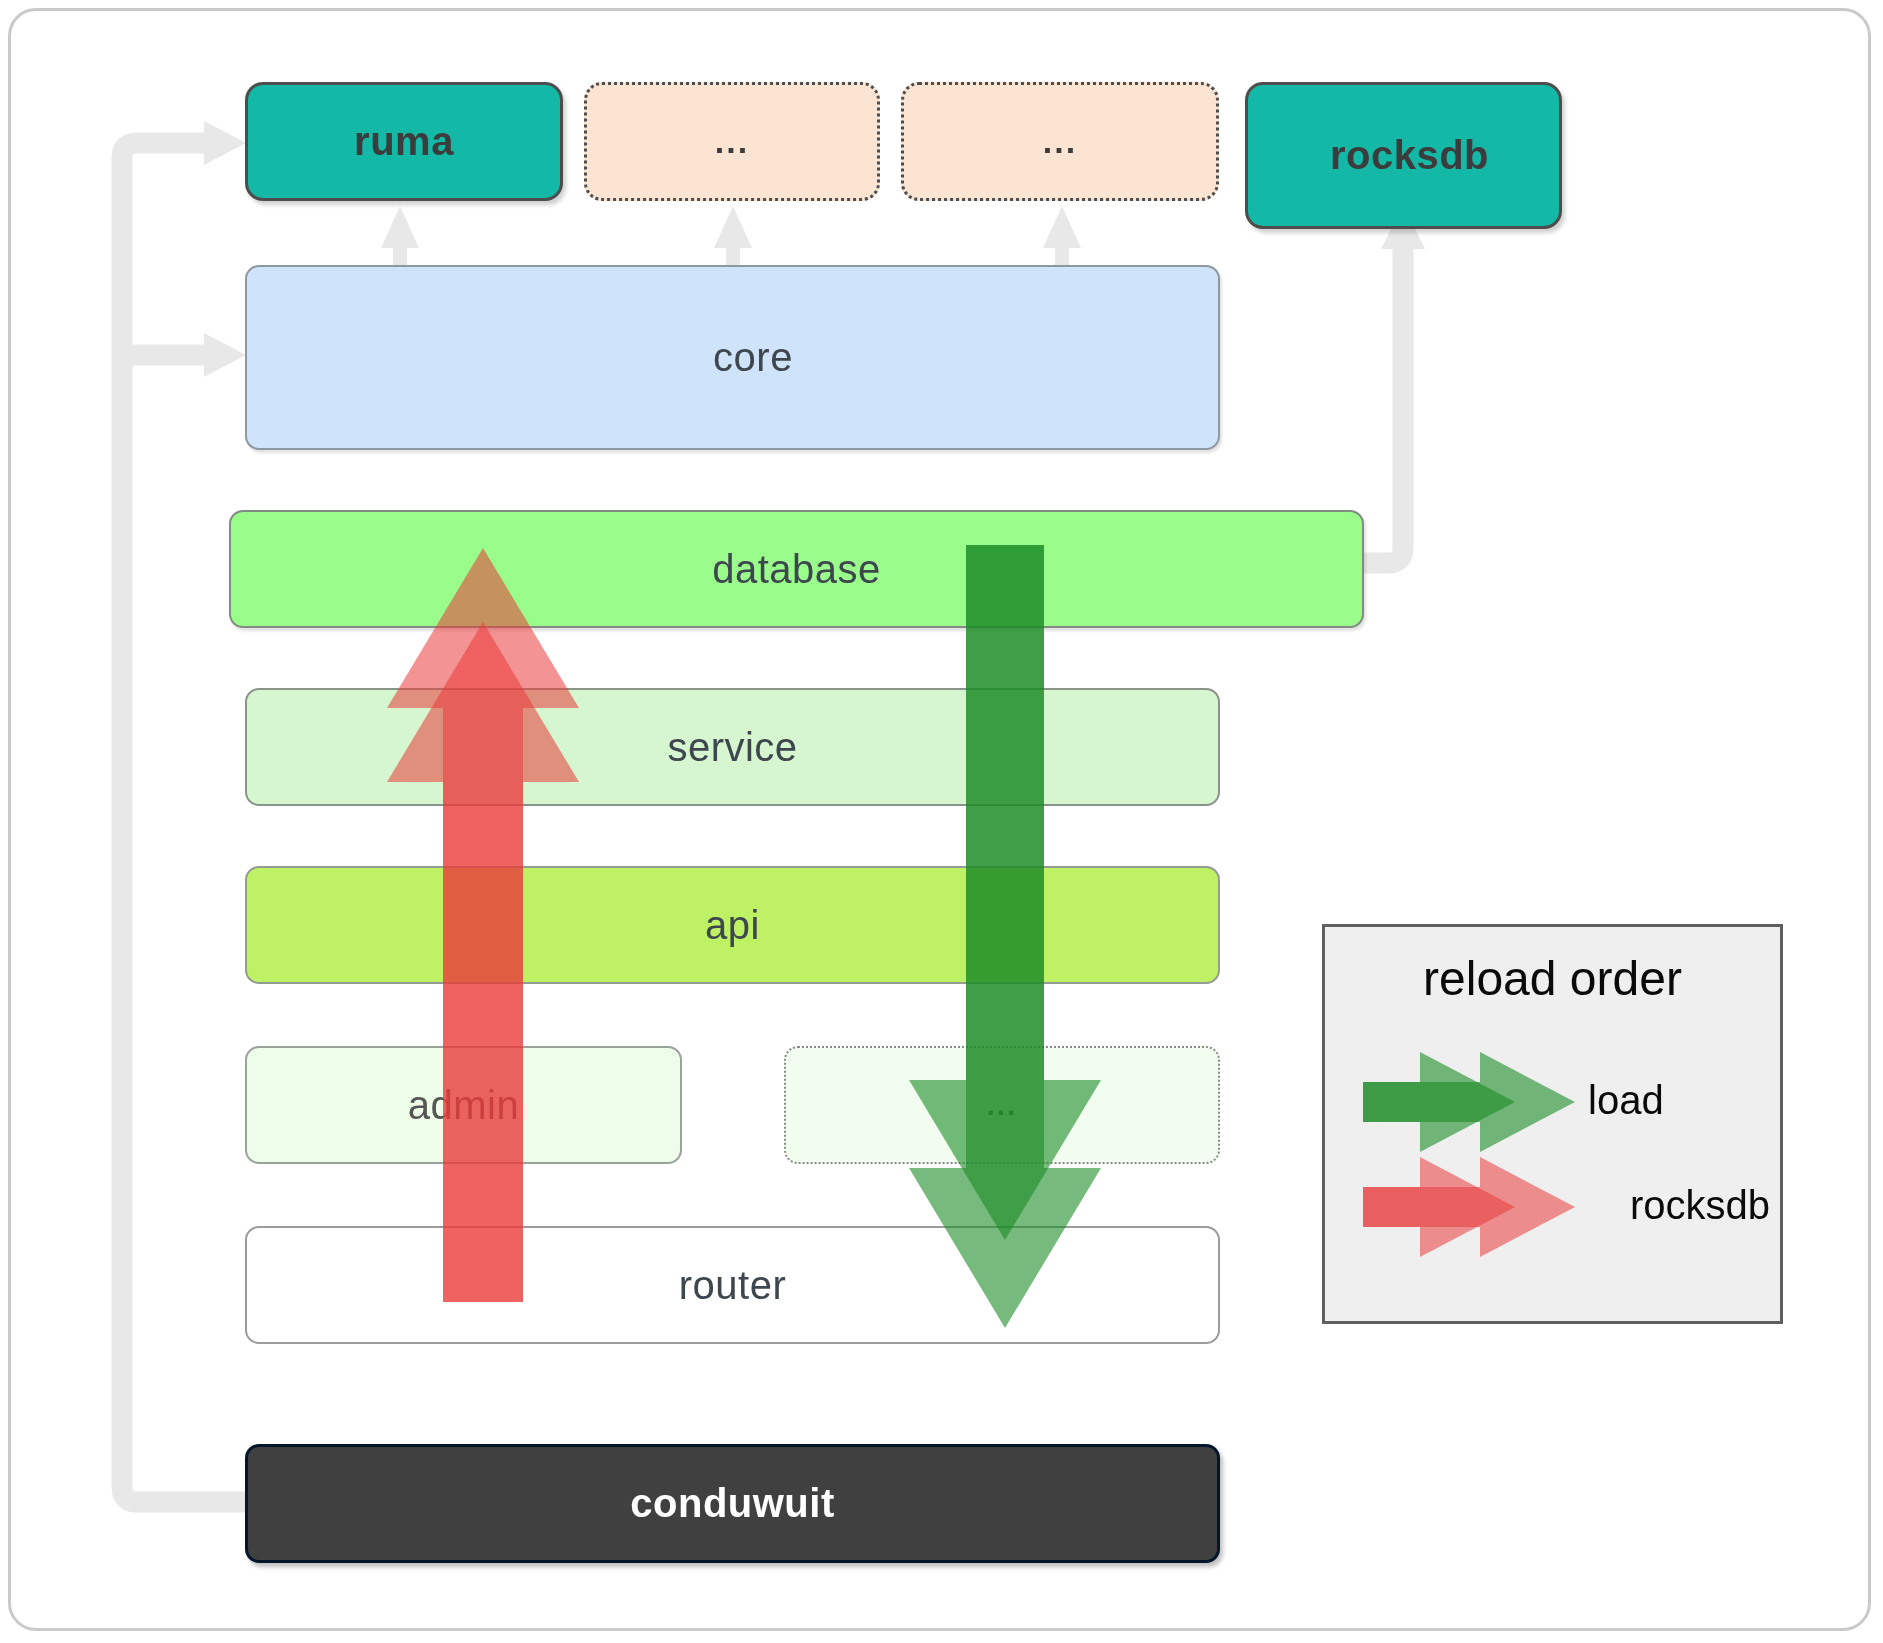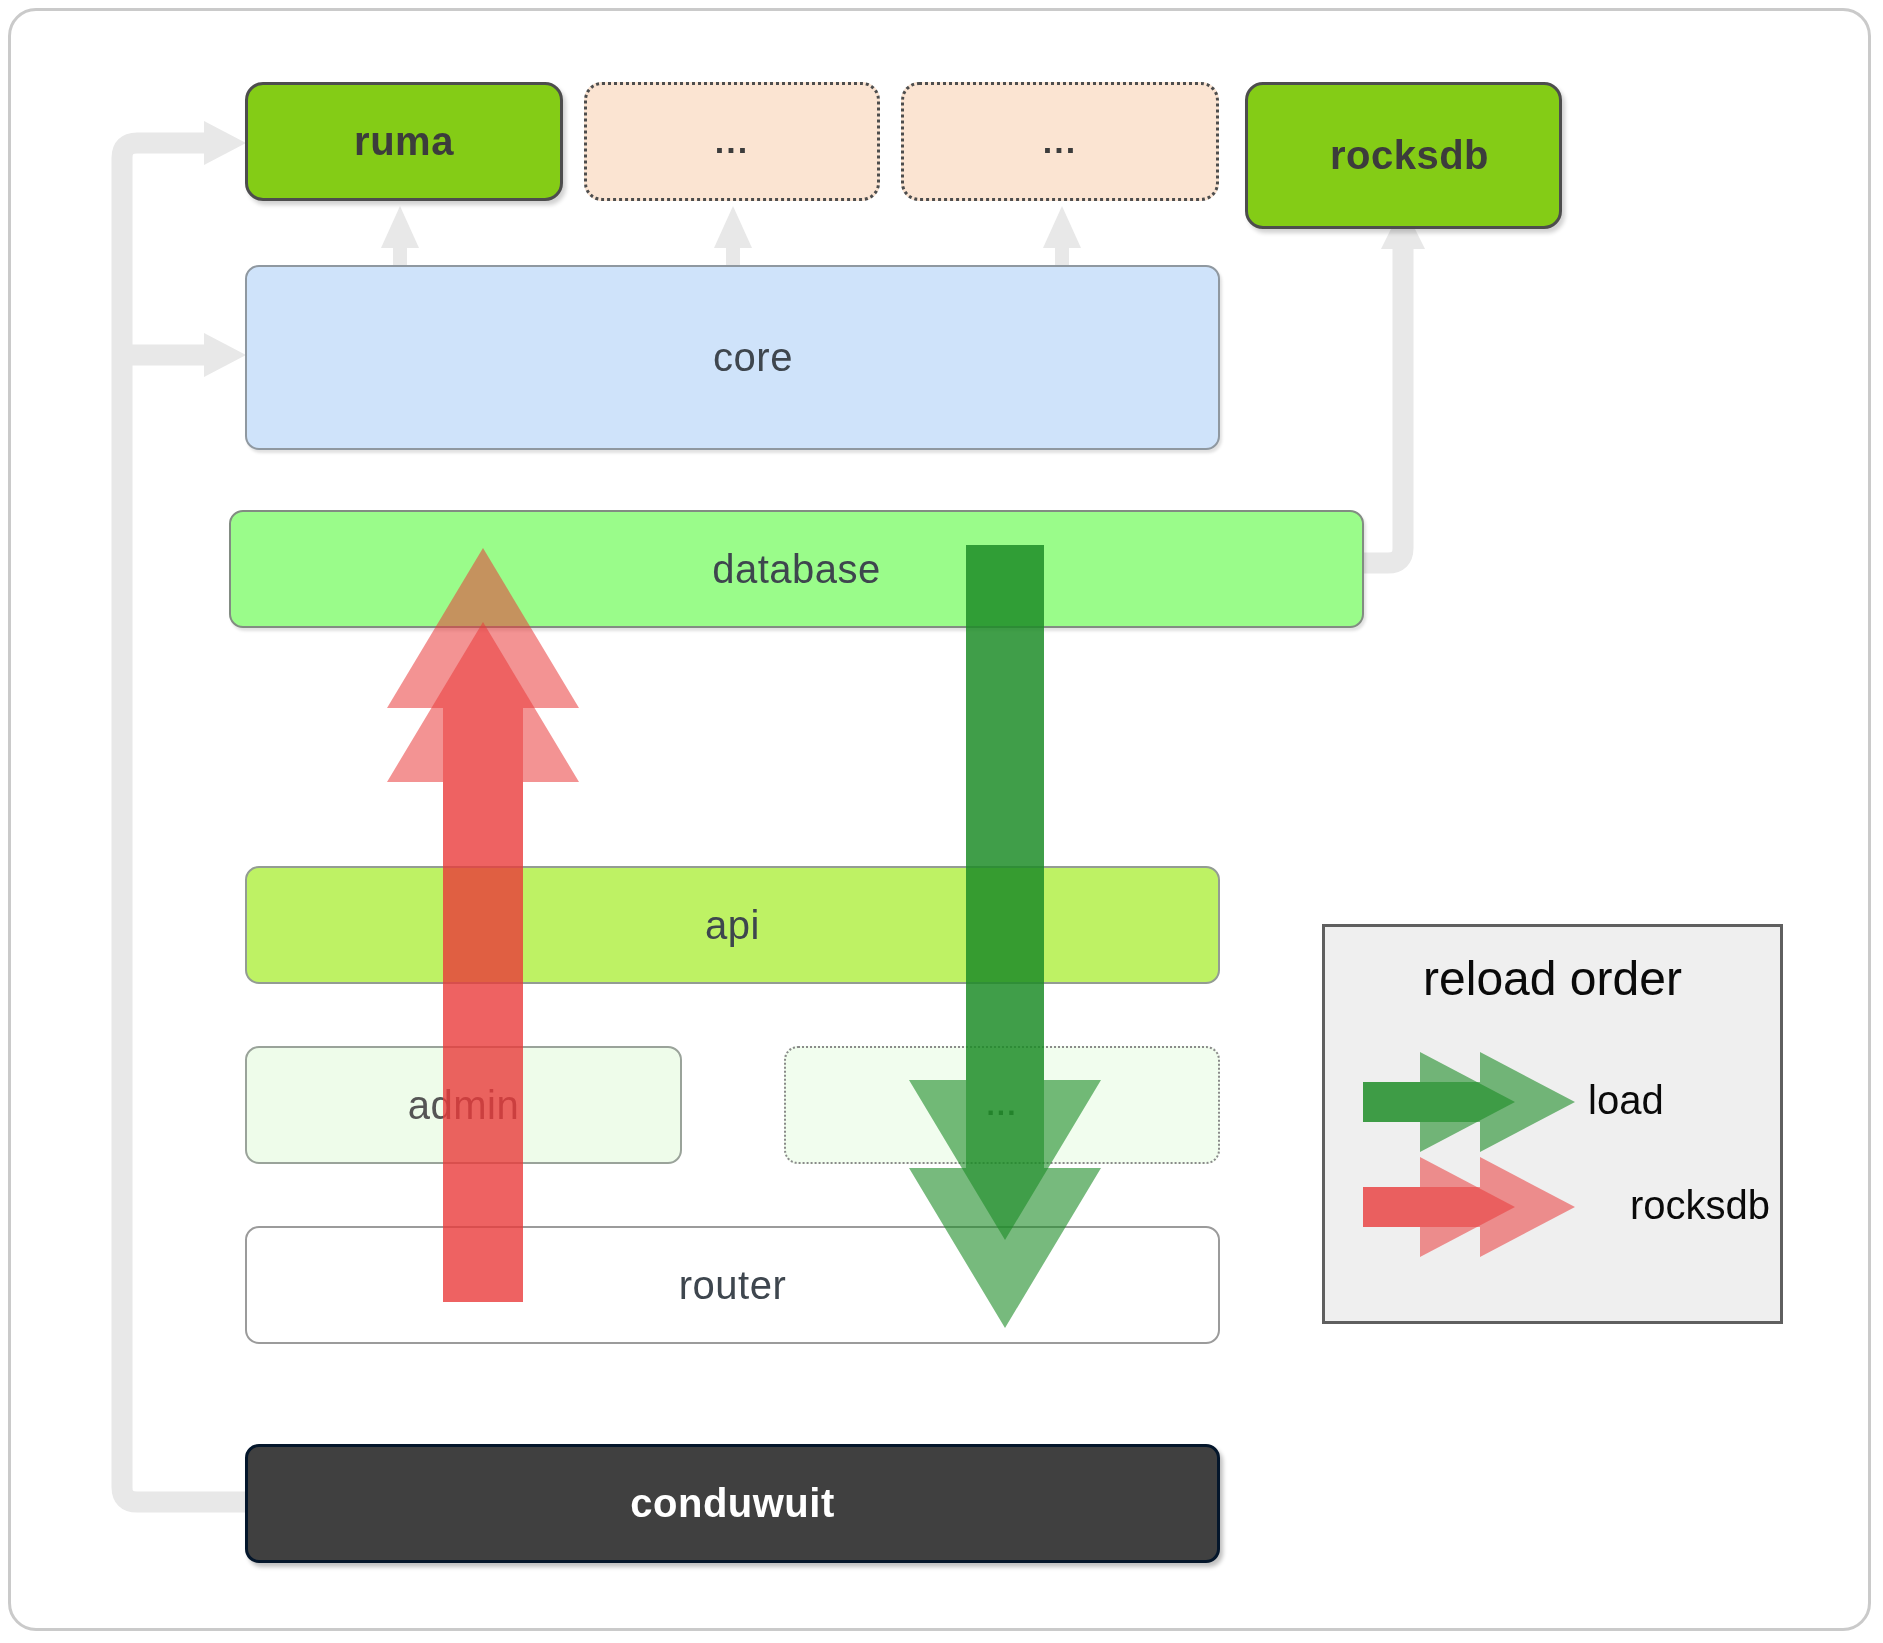--- a/index.html
+++ b/index.html
@@ -2,21 +2,21 @@
 <html><head>
 <meta charset="utf-8">
 <style>
   html,body{margin:0;padding:0;background:#ffffff;}
   body{font-family:"Liberation Sans","DejaVu Sans",sans-serif;}
   #canvas{position:relative;width:1883px;height:1643px;background:#ffffff;overflow:hidden;}
   #frame{position:absolute;left:8px;top:8px;width:1863px;height:1623px;border:3px solid #cacaca;border-radius:28px;box-sizing:border-box;}
   .box{position:absolute;box-sizing:border-box;display:flex;align-items:center;justify-content:center;border-radius:14px;}
   .box .lbl{font-size:40px;color:#3e464e;letter-spacing:0.5px;}
   
-  .top-solid{background:#84cc16;border:3px solid #4d4d4d;border-radius:18px;box-shadow:3px 4px 4px rgba(0,0,0,0.18);}
+  .top-solid{background:#14b8a6;border:3px solid #4d4d4d;border-radius:18px;box-shadow:3px 4px 4px rgba(0,0,0,0.18);}
   .top-dotted{background:#fbe4d2;border:3px dotted #4d4d4d;border-radius:18px;}
   .top-solid .lbl,.top-dotted .lbl{font-weight:700;color:#3c3c3c;}
   .dots{font-weight:700;font-size:34px;letter-spacing:2px;color:#3c3c3c;}
   
   .core{background:#cfe3fa;border:2px solid #8f98a0;box-shadow:2px 3px 3px rgba(0,0,0,0.12);}
   .database{background:#9afc8a;border:2px solid #828c82;box-shadow:2px 3px 3px rgba(0,0,0,0.12);}
   .service{background:#d5f6cf;border:2px solid #8b948b;}
   .api{background:#bef264;border:2px solid #939c93;}
   .admin{background:#eefcea;border:2px solid #9aa39a;}
   .admin .lbl{color:#555;}
@@ -79,20 +79,23 @@
     </div>
 
     <div class="box core" style="left:245px;top:265px;width:975px;height:185px;padding-left:41px;">
       <span class="lbl">core</span>
     </div>
 
     <div class="box database" style="left:229px;top:510px;width:1135px;height:118px;">
       <span class="lbl">database</span>
     </div>
 
+    <div class="box service" style="left:245px;top:688px;width:975px;height:118px;">
+      <span class="lbl">service</span>
+    </div>
 
     <div class="box api" style="left:245px;top:866px;width:975px;height:118px;">
       <span class="lbl">api</span>
     </div>
 
     <div class="box admin" style="left:245px;top:1046px;width:437px;height:118px;">
       <span class="lbl">admin</span>
     </div>
     <div class="box layer-dotted" style="left:784px;top:1046px;width:436px;height:118px;">
       <span class="dots">...</span>

